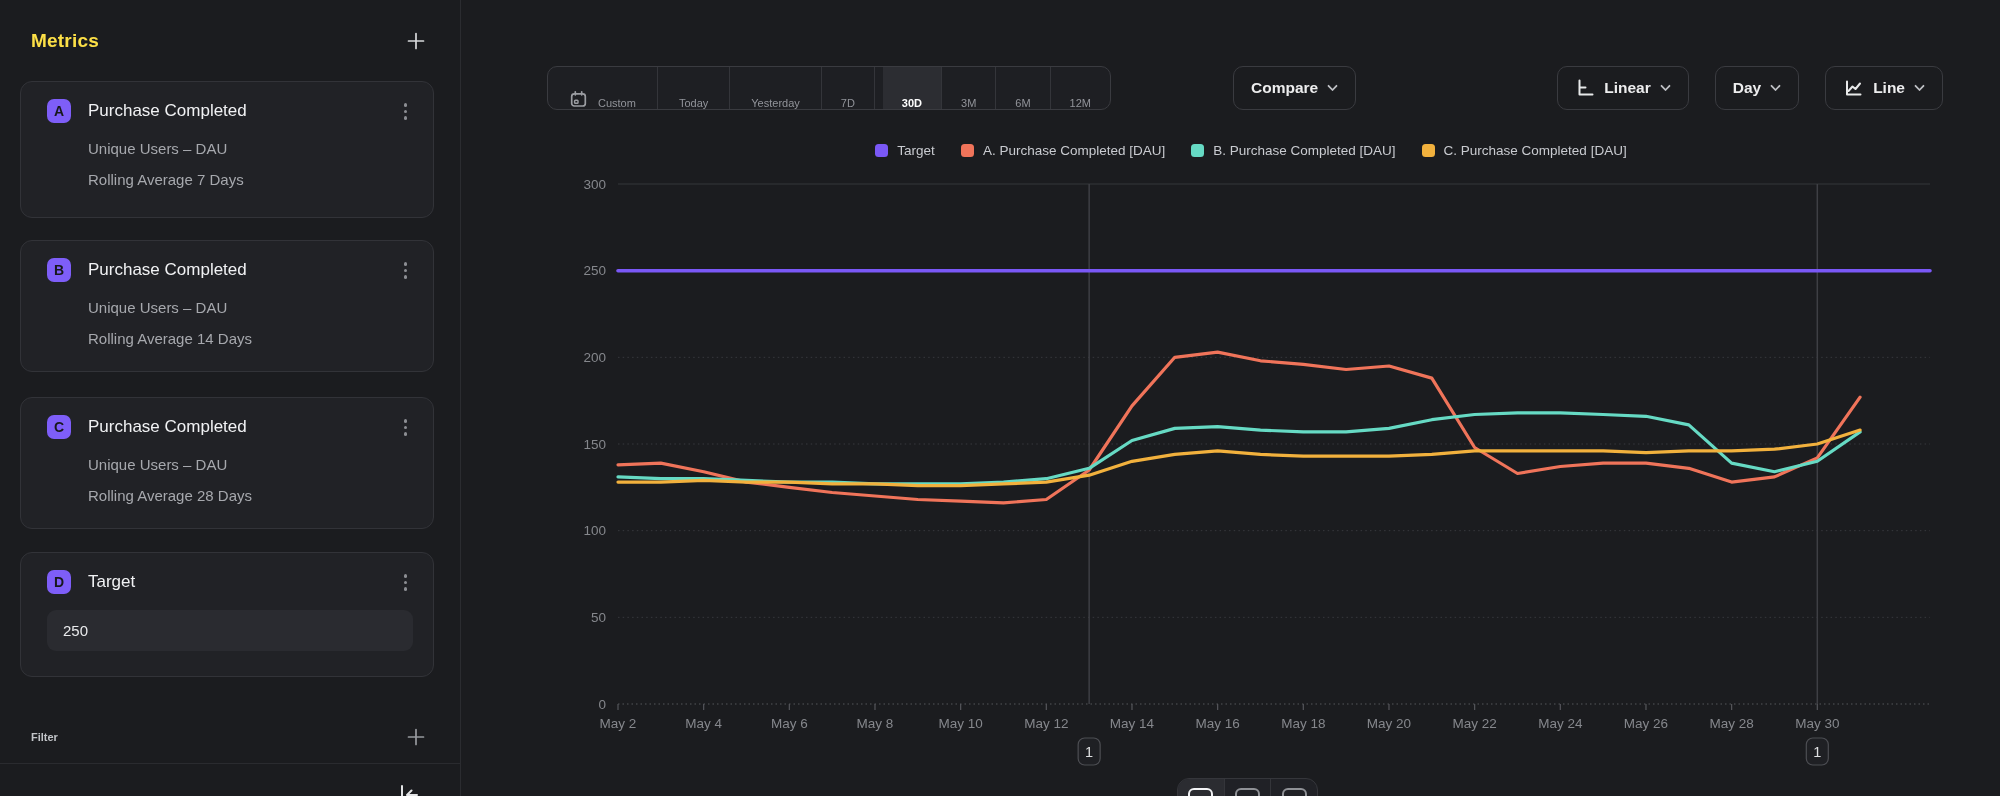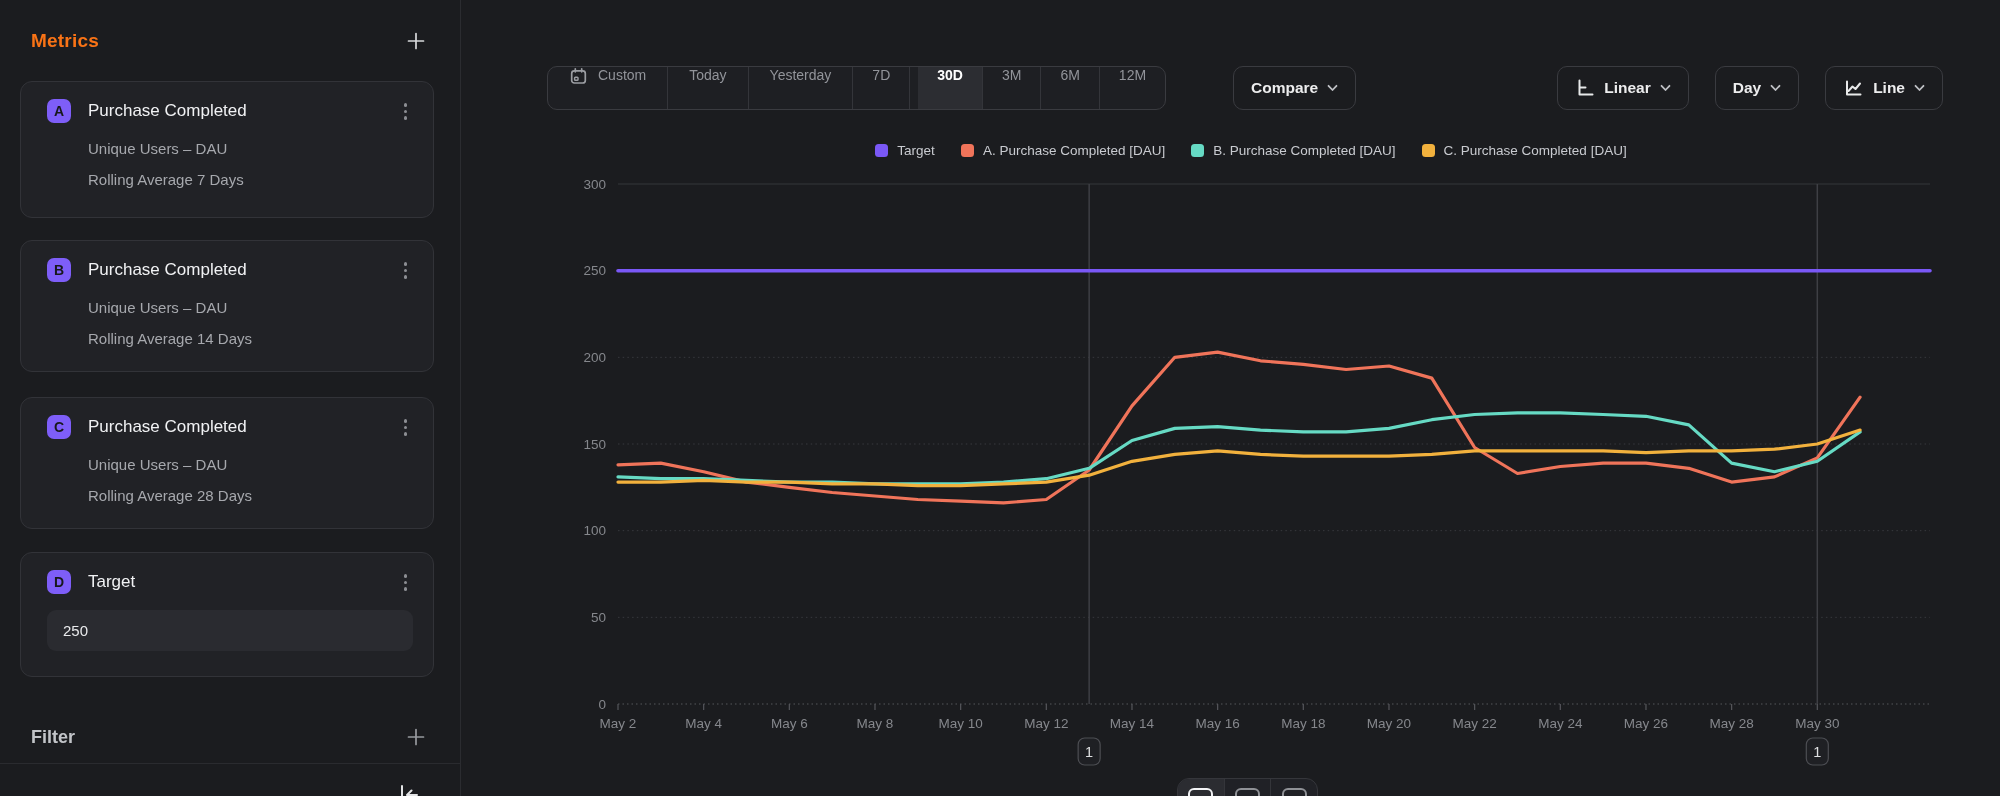--- a/index.html
+++ b/index.html
@@ -7,42 +7,42 @@
   body {
     position:relative; overflow:hidden;
     background:#1b1c1f;
     font-family:"Liberation Sans", sans-serif;
     color:#e8e9eb;
   }
   
   .sidebar { position:absolute; left:0; top:0; width:460px; height:796px; }
   .sidebar-divider { position:absolute; left:460px; top:0; width:1px; height:796px; background:#2b2c30; }
   .metrics-header { position:absolute; left:31px; top:28px; width:398px; display:flex; align-items:center; justify-content:space-between; }
-  .metrics-title { font-size:19px; font-weight:700; color:#f97316; letter-spacing:.2px; }
+  .metrics-title { font-size:19px; font-weight:700; color:#fde047; letter-spacing:.2px; }
   .icon-btn { background:none; border:none; cursor:pointer; display:flex; align-items:center; justify-content:center; padding:2px; }
   .card { position:absolute; left:20px; width:414px; background:#212226; border:1px solid #323338; border-radius:12px; padding:17px 20px 17px 26px; }
   .card-1 { top:81px;  height:137px; }
   .card-2 { top:240px; height:132px; }
   .card-3 { top:397px; height:132px; }
   .card-target { top:552px; height:125px; }
   .card-head { display:flex; align-items:center; gap:17px; }
   .badge { width:24px; height:24px; border-radius:7px; background:#7e5ef8; color:#17181b; font-size:14px; font-weight:700; display:flex; align-items:center; justify-content:center; flex:none; }
   .card-title { flex:1; font-size:17px; font-weight:400; color:#f1f2f4; }
   .kebab { display:flex; flex-direction:column; gap:3px; padding:4px 6px; background:none; border:none; cursor:pointer; }
   .kebab span { width:3.5px; height:3.5px; border-radius:50%; background:#8c8e93; }
   .card-sub { margin:16px 0 0 41px; font-size:15px; color:#a6a8ad; }
   .card-sub + .card-sub { margin-top:14px; }
   .target-input { margin-top:15px; width:100%; height:41px; border:none; border-radius:9px; background:#2a2b30; color:#e9eaec; font-size:15px; padding:0 16px; font-family:"Liberation Sans",sans-serif; }
   .filter-row { position:absolute; left:31px; top:724px; width:398px; display:flex; align-items:center; justify-content:space-between; }
-  .filter-title { font-size:18px; font-weight:600; color:#c2c4c8; }
+  .filter-title { font-size:11px; font-weight:600; color:#c2c4c8; }
   .sidebar-bottom-divider { position:absolute; left:0; top:763px; width:460px; height:1px; background:#2a2b2f; }
   .collapse-btn { position:absolute; left:394px; top:780px; }
   
   .seg { position:absolute; left:547px; top:66px; height:44px; display:flex; border:1px solid #3a3b40; border-radius:10px; background:#1e1f23; overflow:hidden; }
-  .seg-item { display:flex; align-items:flex-start; gap:10px; padding:0 21px; font-size:14px; font-weight:400; color:#92949a; border:none; border-right:1px solid #34353a; background:transparent; cursor:pointer; font-family:"Liberation Sans",sans-serif; }
+  .seg-item { display:flex; align-items:flex-end; gap:10px; padding:0 21px; font-size:11px; font-weight:400; color:#92949a; border:none; border-right:1px solid #34353a; background:transparent; cursor:pointer; font-family:"Liberation Sans",sans-serif; }
   .seg-item:last-child { border-right:none; }
   .seg-item.short { padding:0 19px; font-weight:400; }
   .seg-item.active { background:#2c2d32; color:#ffffff; font-weight:700;margin-left:8px; }
   .btn { height:44px; border:1px solid #3a3b40; border-radius:10px; display:flex; align-items:center; gap:9px; padding:0 17px; color:#ededee; font-size:15.5px; font-weight:600; background:transparent; cursor:pointer; font-family:"Liberation Sans",sans-serif; }
   .compare-btn { position:absolute; left:1233px; top:66px; }
   .right-group { position:absolute; right:57px; top:66px; display:flex; gap:26px; }
   
   .legend { position:absolute; left:556px; top:143px; width:1390px; display:flex; justify-content:center; align-items:center; gap:26px; }
   .legend-item { display:flex; align-items:center; gap:9px; cursor:pointer; }
   .legend-swatch { width:13px; height:13px; border-radius:3.5px; flex:none; }

